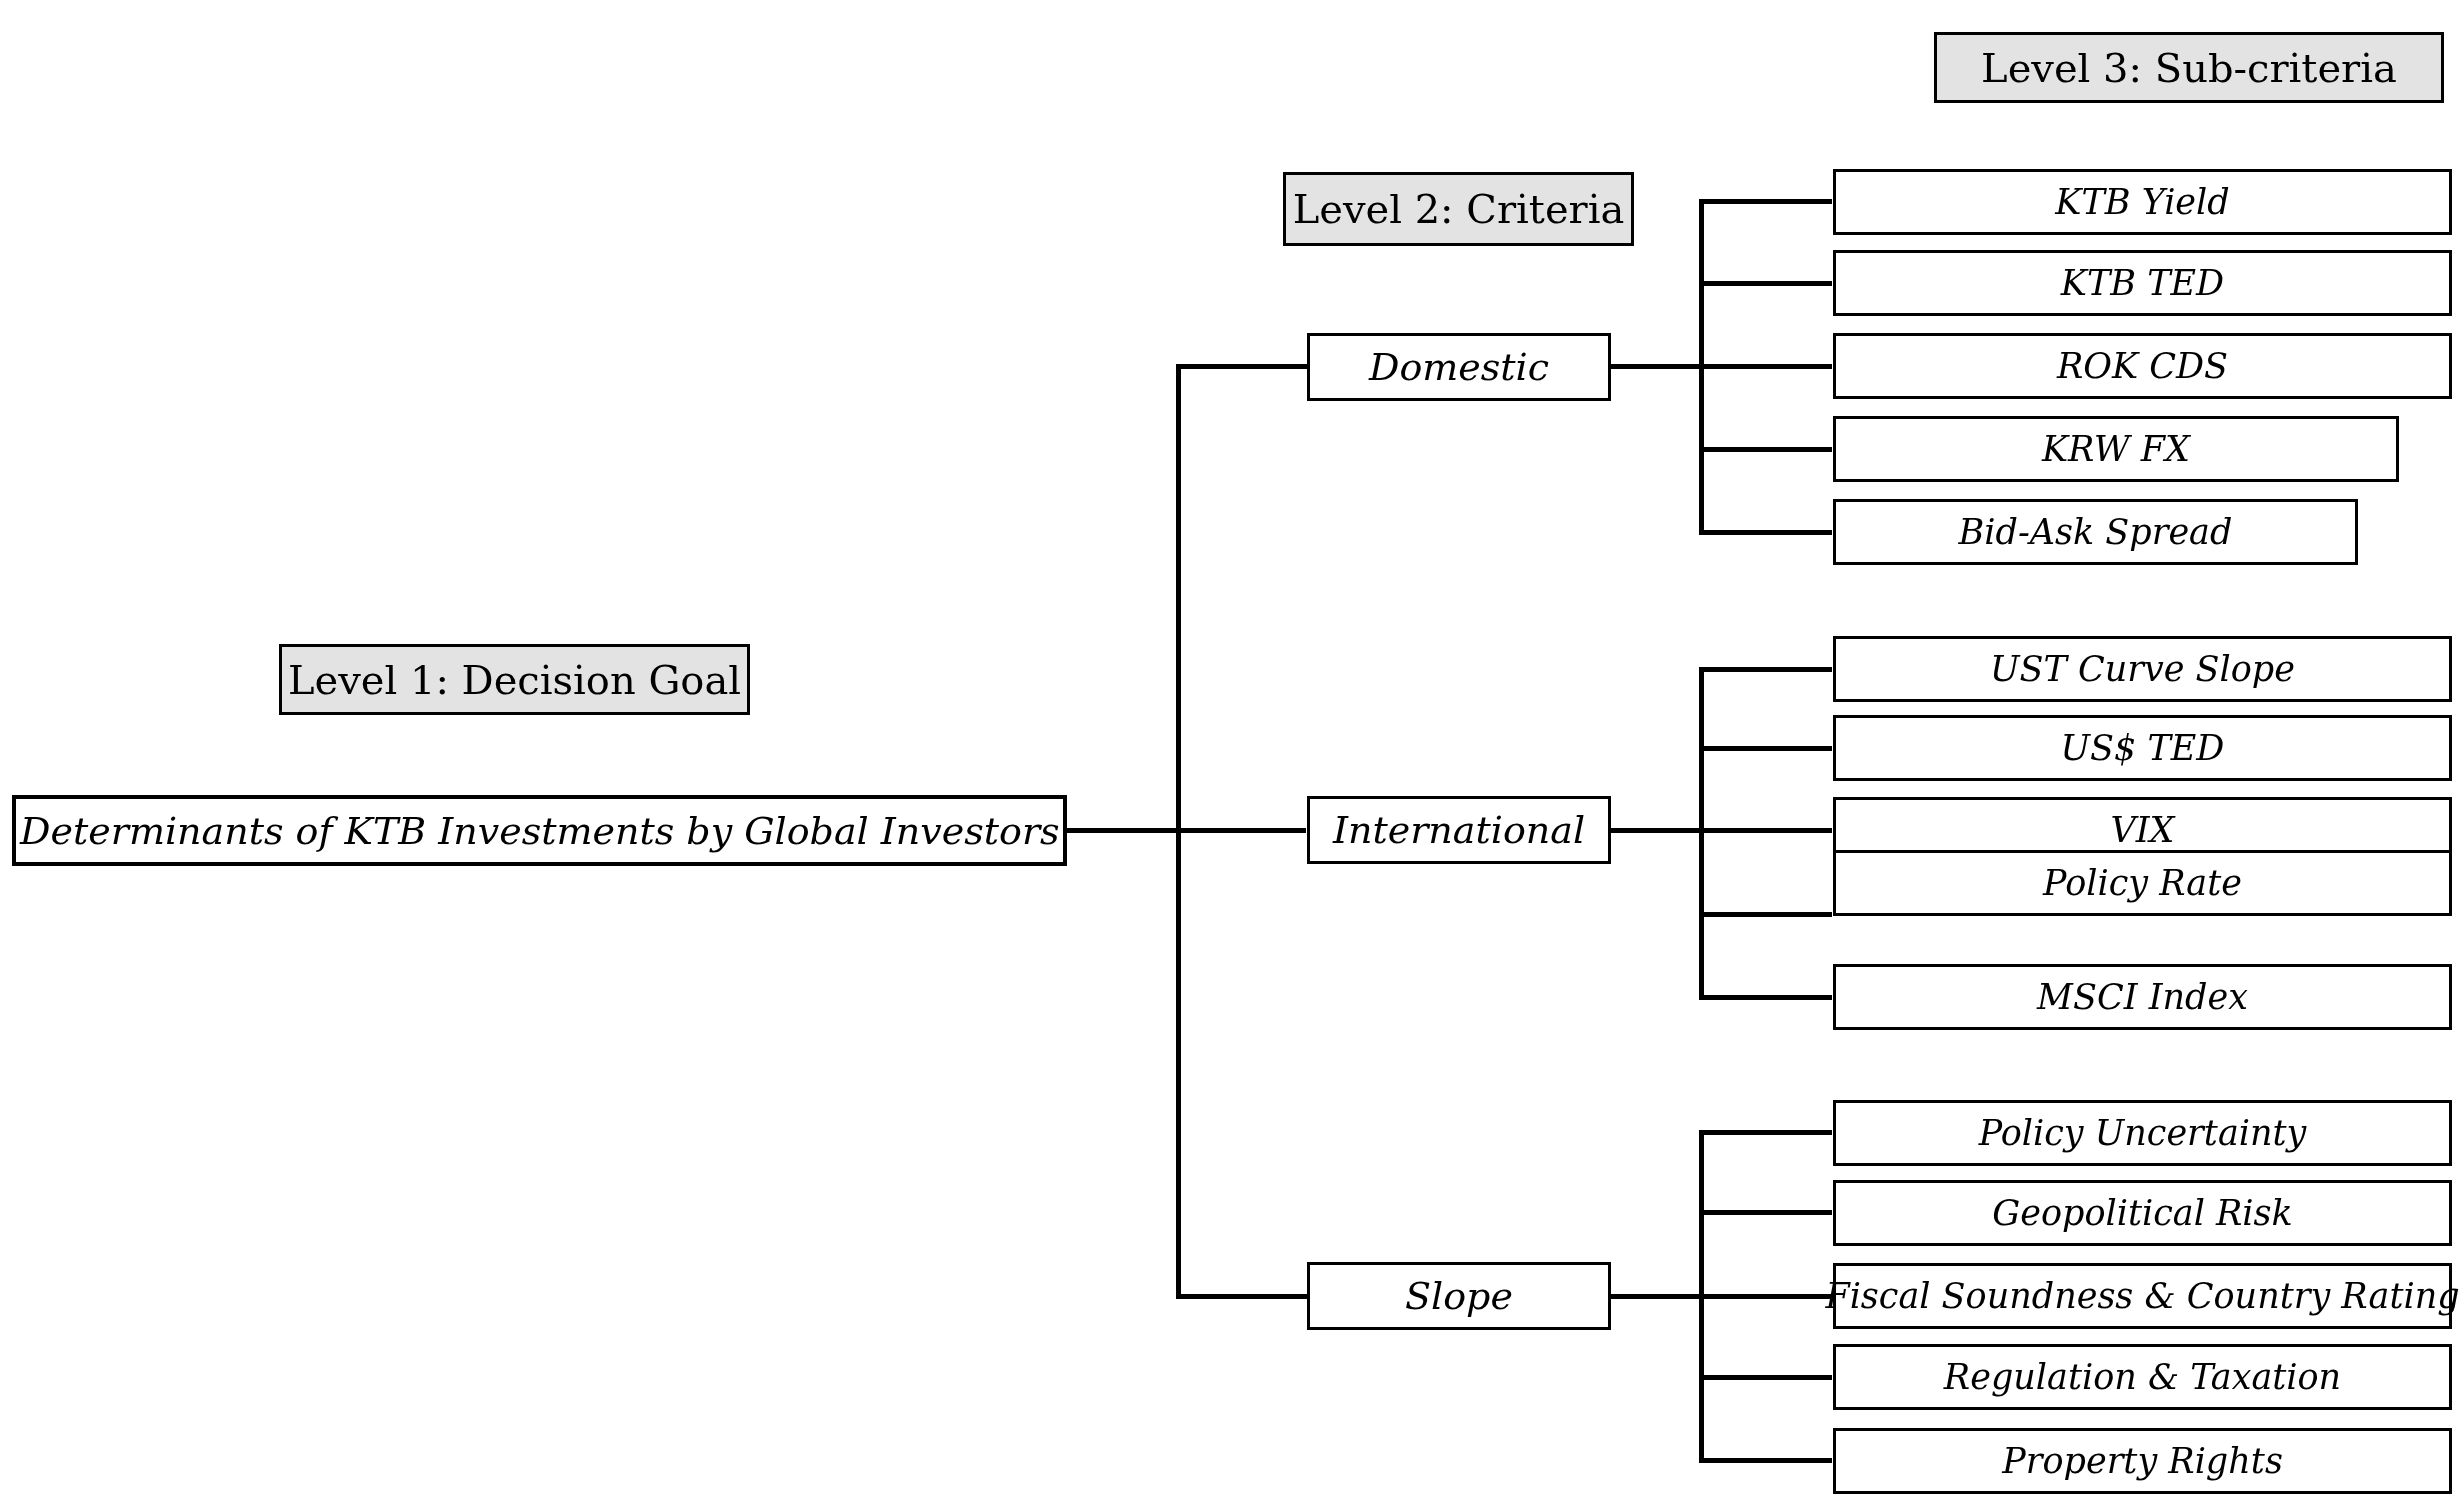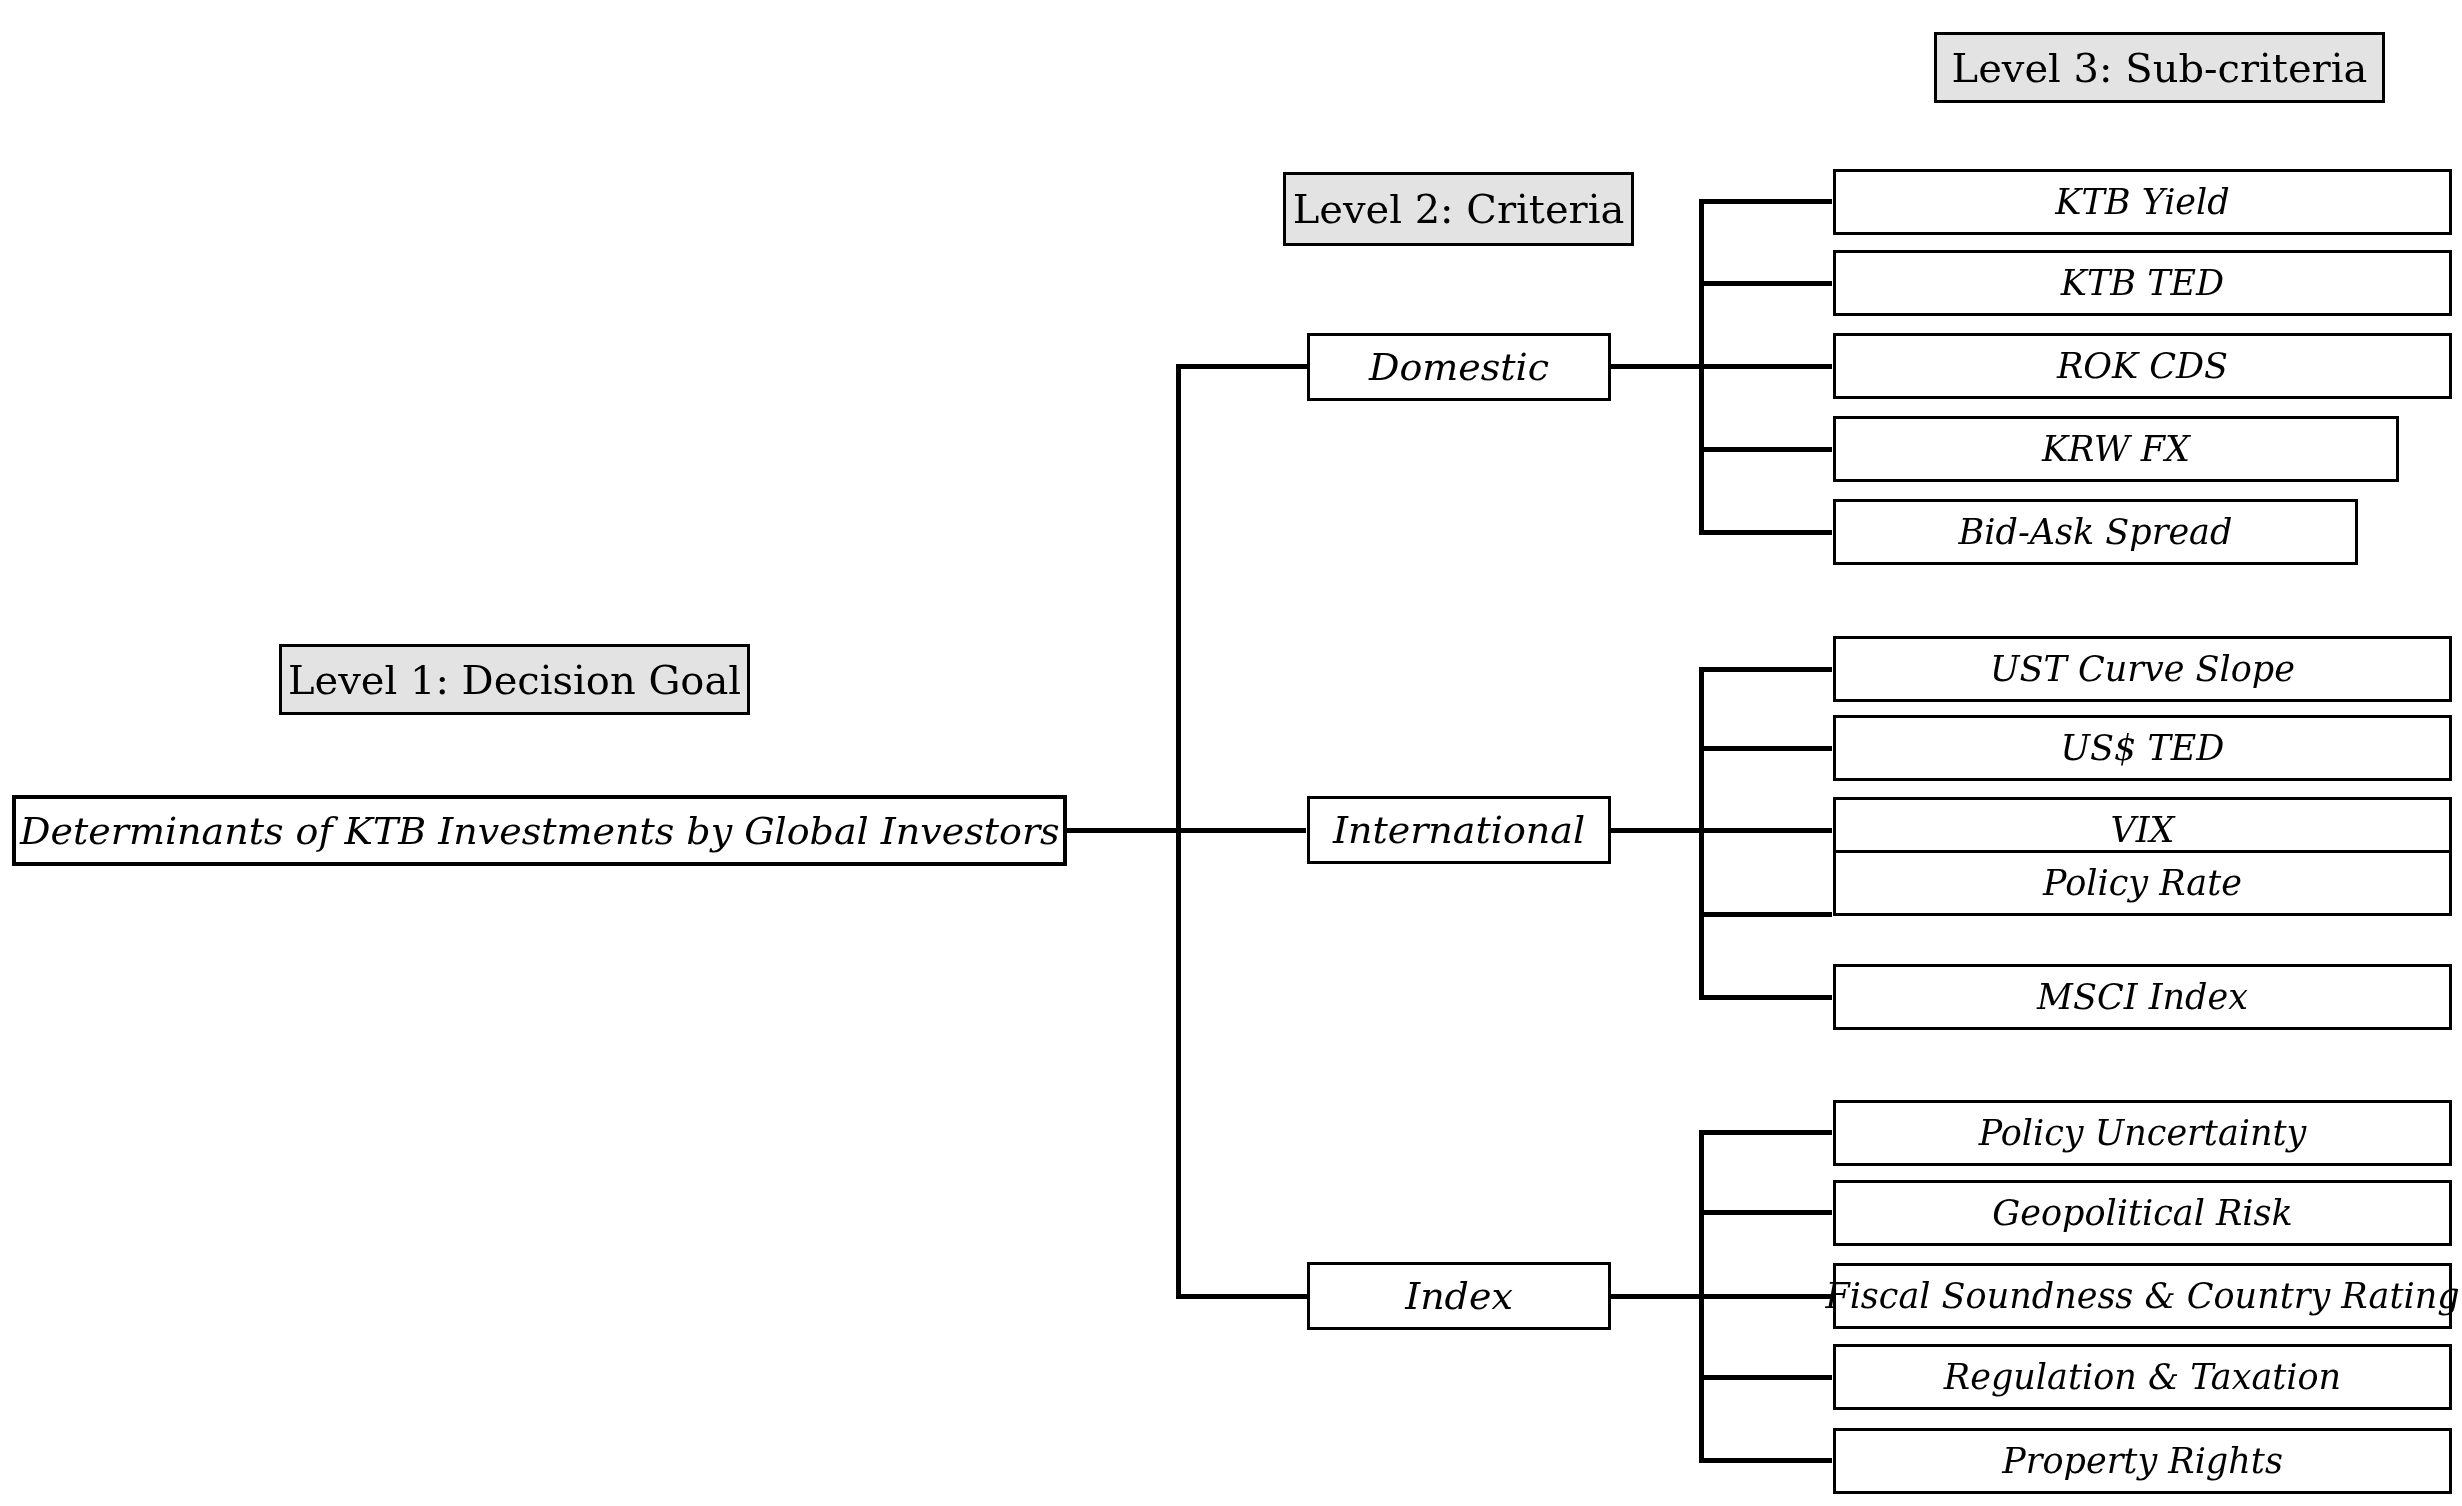--- a/index.html
+++ b/index.html
@@ -54,27 +54,27 @@
   .hline { height: 4.6px; }
   .vline { width: 4.6px; }
 </style>
 </head>
 <body>
 
 <div class="canvas">
 
   <div class="box label-box" style="left:279px;top:644px;width:471px;height:71px">Level 1: Decision Goal</div>
   <div class="box label-box" style="left:1283px;top:172px;width:351px;height:74px">Level 2: Criteria</div>
-  <div class="box label-box" style="left:1934px;top:32px;width:451px;height:71px">Level 3: Sub-criteria</div>
+  <div class="box label-box" style="left:1934px;top:32px;width:510px;height:71px">Level 3: Sub-criteria</div>
 
   <div class="box goal-box" style="left:12.3px;top:795px;width:1055px;height:71px">Determinants of KTB Investments by Global Investors</div>
 
   <div class="box criterion-box" style="left:1307px;top:333px;width:304px;height:68px">Domestic</div>
   <div class="box criterion-box" style="left:1307px;top:796px;width:304px;height:68px">International</div>
-  <div class="box criterion-box" style="left:1307px;top:1262px;width:304px;height:68px">Index</div>
+  <div class="box criterion-box" style="left:1307px;top:1262px;width:304px;height:68px">Slope</div>
 
   <div class="box sub-box" style="left:1833px;top:169px;width:619px;height:66px">KTB Yield</div>
   <div class="box sub-box" style="left:1833px;top:250px;width:619px;height:66px">KTB TED</div>
   <div class="box sub-box" style="left:1833px;top:333px;width:619px;height:66px">ROK CDS</div>
   <div class="box sub-box" style="left:1833px;top:416px;width:566px;height:66px">KRW FX</div>
   <div class="box sub-box" style="left:1833px;top:499px;width:525px;height:66px">Bid-Ask Spread</div>
 
   <div class="box sub-box" style="left:1833px;top:636px;width:619px;height:66px">UST Curve Slope</div>
   <div class="box sub-box" style="left:1833px;top:715px;width:619px;height:66px">US$ TED</div>
   <div class="box sub-box" style="left:1833px;top:797px;width:619px;height:66px">VIX</div>

